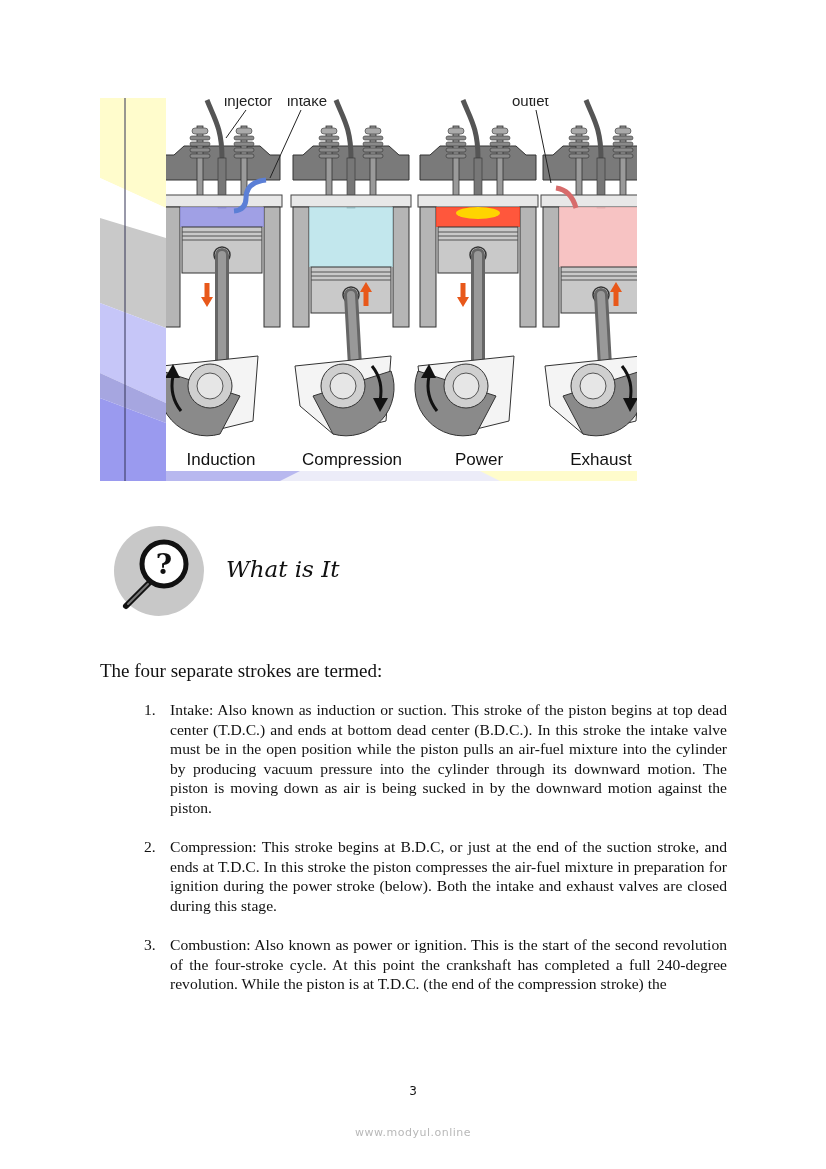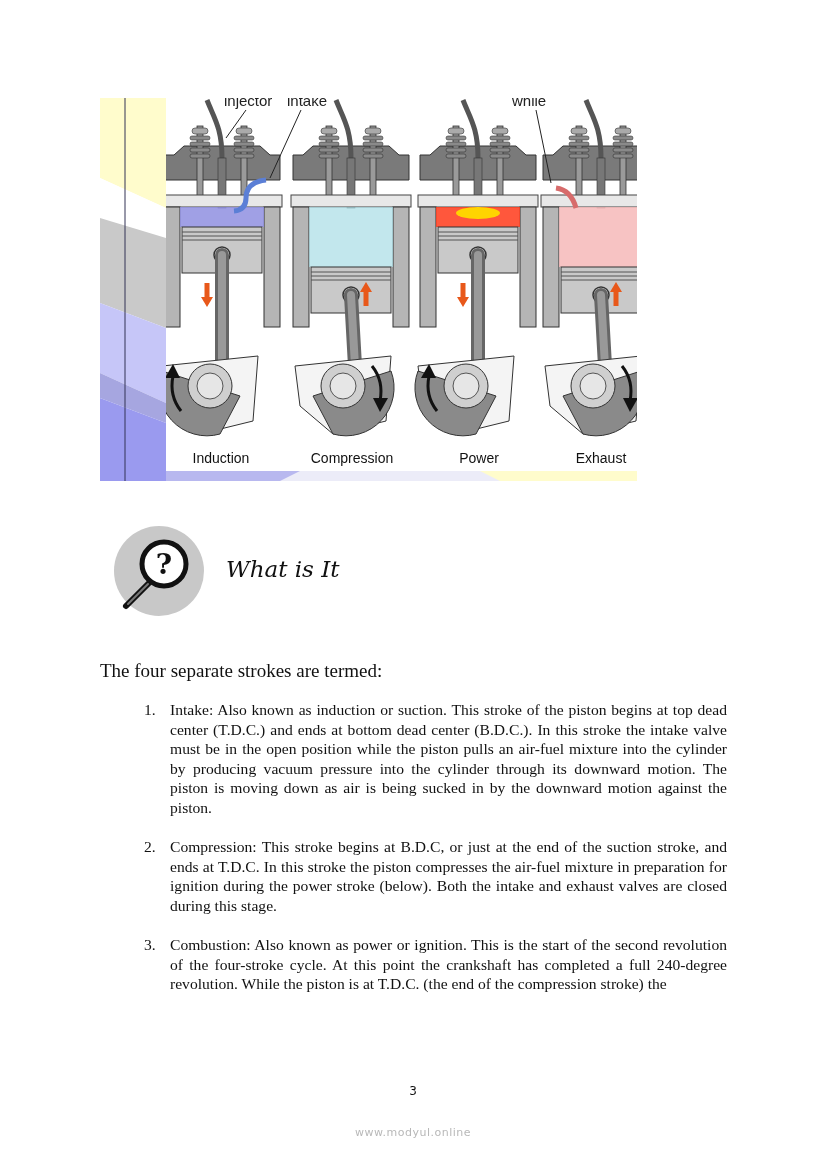--- a/index.html
+++ b/index.html
@@ -7,21 +7,21 @@
          font-family: "DejaVu Serif", "Liberation Serif", serif; color: #111; }
 
   
   .figure { position: absolute; left: 100px; top: 98px; width: 537px; height: 383px; overflow: hidden; }
   .figure svg.bg { position: absolute; left: 0; top: 0; }
   .diagram { position: absolute; left: 66px; top: 0; width: 492px; height: 373px; background: #fff; }
   .diagram svg { position: absolute; left: 0; top: 0; }
   .callout { position: absolute; font-family: "Liberation Sans", "DejaVu Sans", sans-serif;
              font-size: 15px; color: #222; top: -6px; white-space: nowrap; }
   .stage-label { position: absolute; top: 352px; font-family: "Liberation Sans", "DejaVu Sans", sans-serif;
-                 font-size: 14px; color: #111; white-space: nowrap; transform: translateX(-50%); }
+                 font-size: 17px; color: #111; white-space: nowrap; transform: translateX(-50%); }
 
   
   .section-icon { position: absolute; left: 114px; top: 526px; width: 90px; height: 90px; }
   .section-title { position: absolute; left: 226px; top: 556px; font-family: "DejaVu Serif", serif;
                    font-weight: normal; font-style: italic; font-size: 23px; color: #111; margin: 0; }
 
   
   .intro { position: absolute; left: 100px; top: 661px; font-size: 19px; line-height: 19.6px; margin: 0;
            font-family: "Liberation Serif", "DejaVu Serif", serif; }
   .list { position: absolute; left: 144px; width: 583px; top: 700px; margin: 0; padding: 0; list-style: none;
@@ -226,21 +226,21 @@
         <ellipse cx="312" cy="115" rx="22" ry="6" fill="#ffd400"></ellipse>
         <path d="M100,82 Q80,84 80,100 Q80,112 68,113" fill="none" stroke="#5b7fd6" stroke-width="5"></path>
         <path d="M410,110 Q405,92 390,90" fill="none" stroke="#d76b6b" stroke-width="5"></path>
         <line x1="80" y1="12" x2="60" y2="40" stroke="#222" stroke-width="1"></line>
         <line x1="135" y1="12" x2="104" y2="80" stroke="#222" stroke-width="1"></line>
         <line x1="370" y1="12" x2="385" y2="85" stroke="#222" stroke-width="1"></line>
       </svg>
 
     <span class="callout" style="left:58px">injector</span>
     <span class="callout" style="left:121px">intake</span>
-    <span class="callout" style="left:346px">while</span>
+    <span class="callout" style="left:346px">outlet</span>
 
     <span class="stage-label" style="left:55px">Induction</span>
     <span class="stage-label" style="left:186px">Compression</span>
     <span class="stage-label" style="left:313px">Power</span>
     <span class="stage-label" style="left:435px">Exhaust</span>
   </div>
 </div>
 
 <svg class="section-icon" viewBox="0 0 90 90">
   <circle cx="45" cy="45" r="45" fill="#c8c8c8"></circle>

